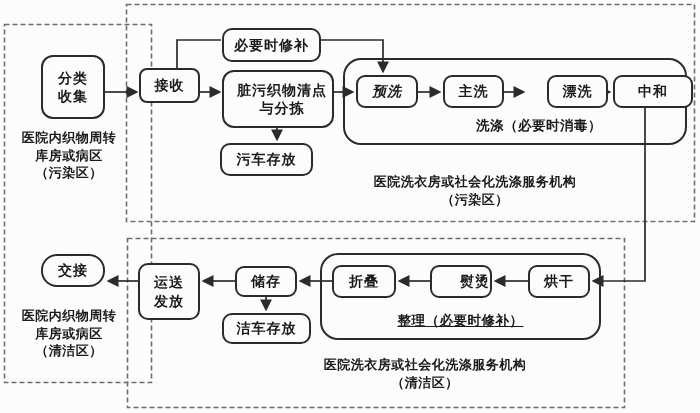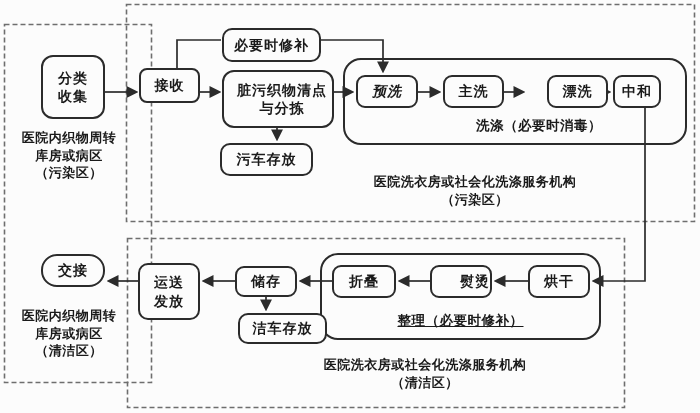--- a/index.html
+++ b/index.html
@@ -81,24 +81,24 @@
   <div class="node" style="left:41px; top:55px; width:64px; height:64px; border-radius:12px;">分类
 收集</div>
   <div class="node" style="left:139px; top:68px; width:61px; height:35px; border-radius:8px;">接收</div>
   <div class="node" style="left:222px; top:28px; width:99px; height:34px; border-radius:10px;">必要时修补</div>
   <div class="node" style="left:222px; top:70px; width:112px; height:58px; border-radius:12px;padding-left:8px;">脏污织物清点
 与分拣</div>
   <div class="node" style="left:220px; top:143px; width:93px; height:33px; border-radius:10px;">污车存放</div>
   <div class="node" style="left:356px; top:75px; width:62px; height:33px; border-radius:9px;font-style:italic;">预洗</div>
   <div class="node" style="left:443px; top:75px; width:61px; height:33px; border-radius:9px;">主洗</div>
   <div class="node" style="left:527px; top:75px; width:61px; height:33px; border-radius:9px;margin-left:20px;">漂洗</div>
-  <div class="node" style="left:613px; top:75px; width:48px; height:33px; border-radius:9px;">中和</div>
+  <div class="node" style="left:613px; top:75px; width:80px; height:33px; border-radius:9px;">中和</div>
 
   <div class="node" style="left:41px; top:254px; width:64px; height:33px; border-radius:16px;">交接</div>
   <div class="node" style="left:138px; top:263px; width:62px; height:57px; border-radius:10px;">运送
 发放</div>
   <div class="node" style="left:235px; top:266px; width:62px; height:31px; border-radius:9px;">储存</div>
-  <div class="node" style="left:222px; top:313px; width:89px; height:31px; border-radius:10px;margin-left:16px;">洁车存放</div>
+  <div class="node" style="left:222px; top:313px; width:89px; height:31px; border-radius:10px;">洁车存放</div>
   <div class="node" style="left:332px; top:265px; width:64px; height:33px; border-radius:9px;">折叠</div>
   <div class="node" style="left:430px; top:265px; width:62px; height:33px; border-radius:9px;padding-left:28px;">熨烫</div>
   <div class="node" style="left:528px; top:265px; width:62px; height:33px; border-radius:9px;">烘干</div>
 
 </div>
 
 </body></html>

